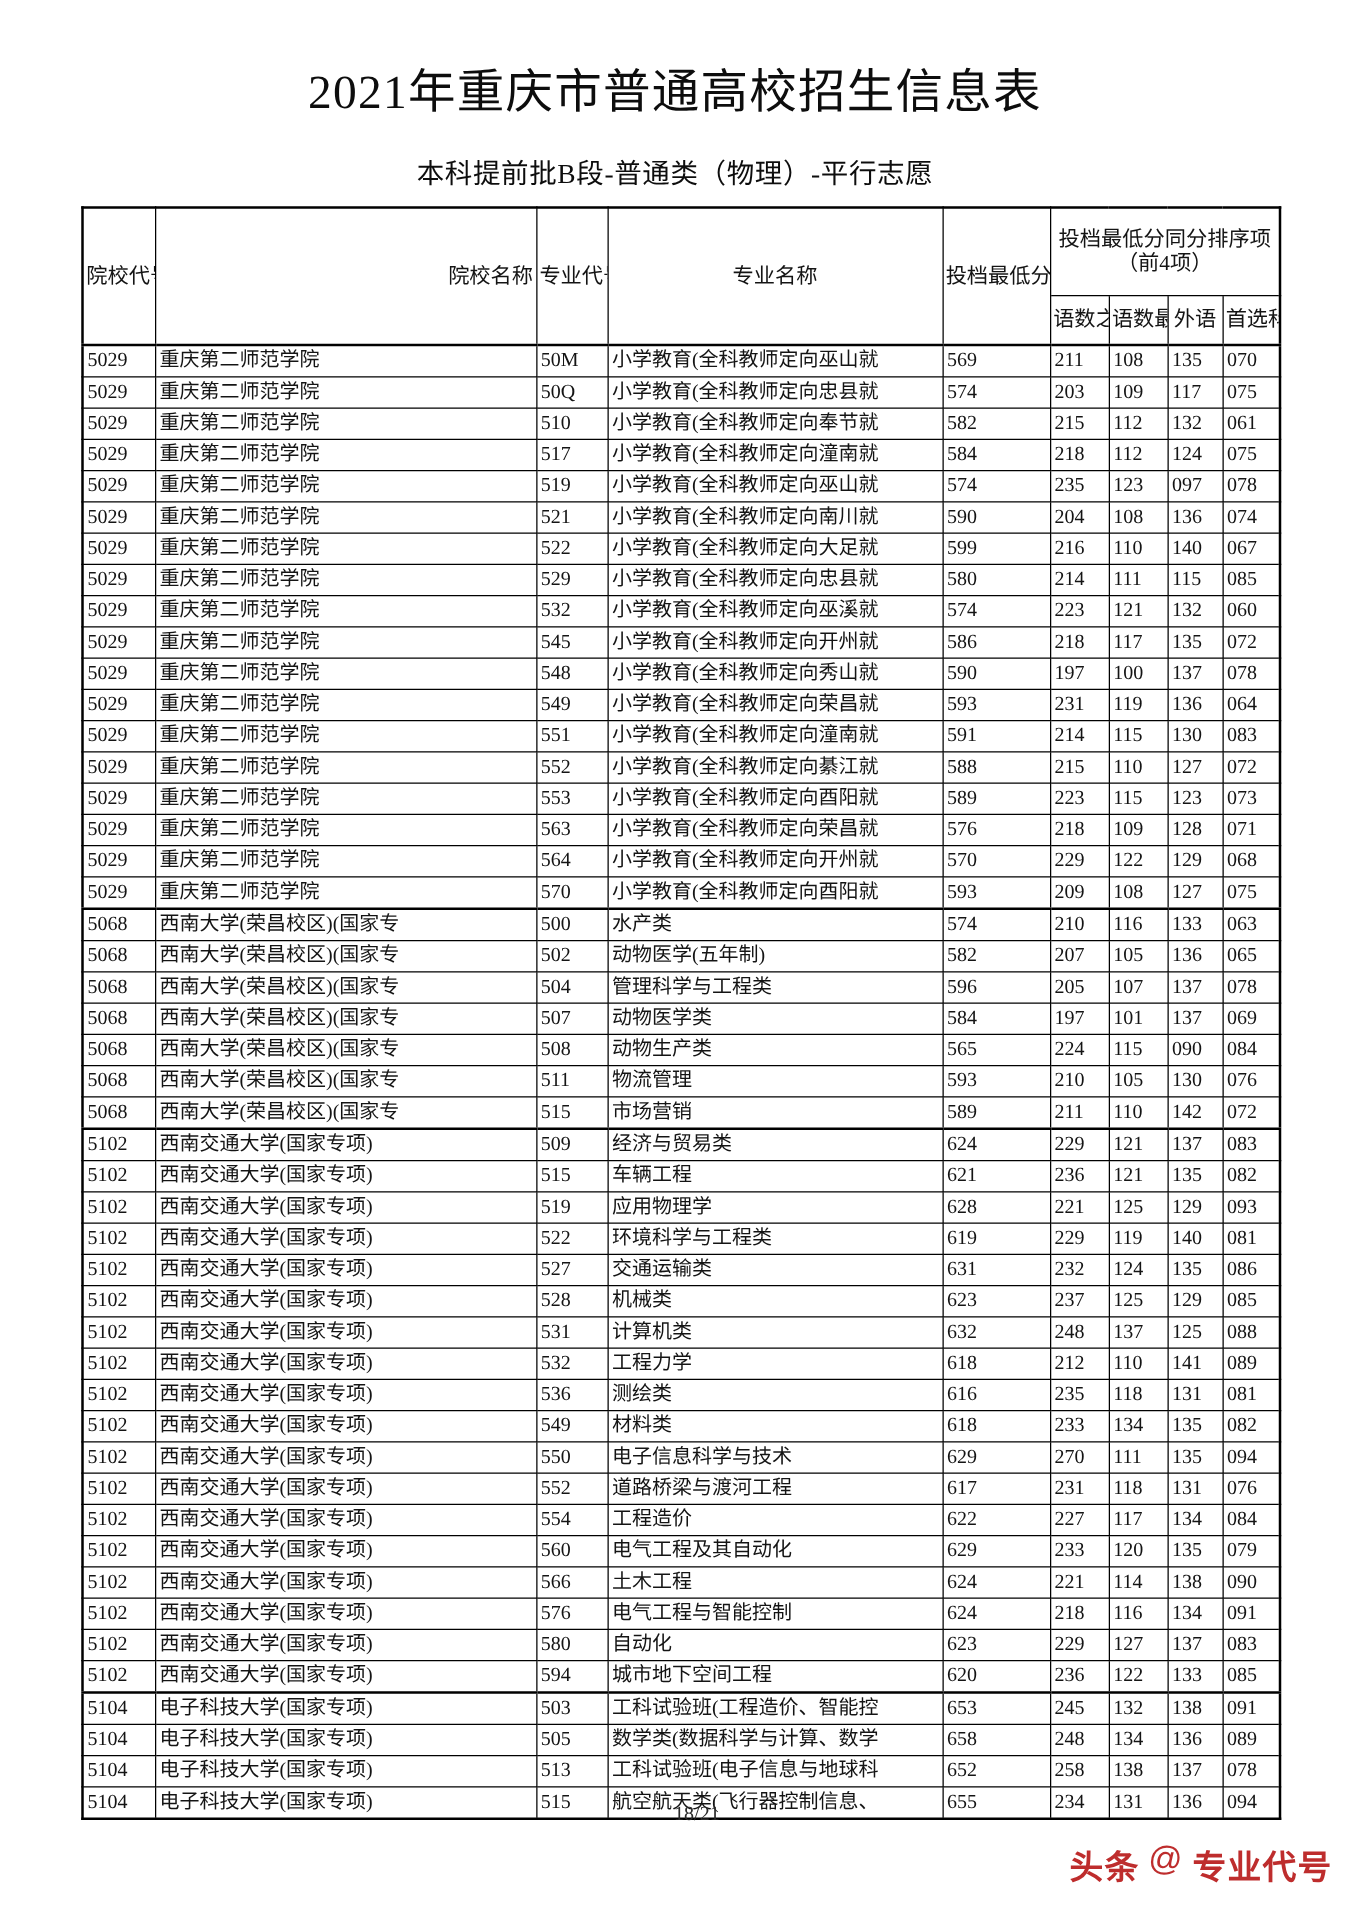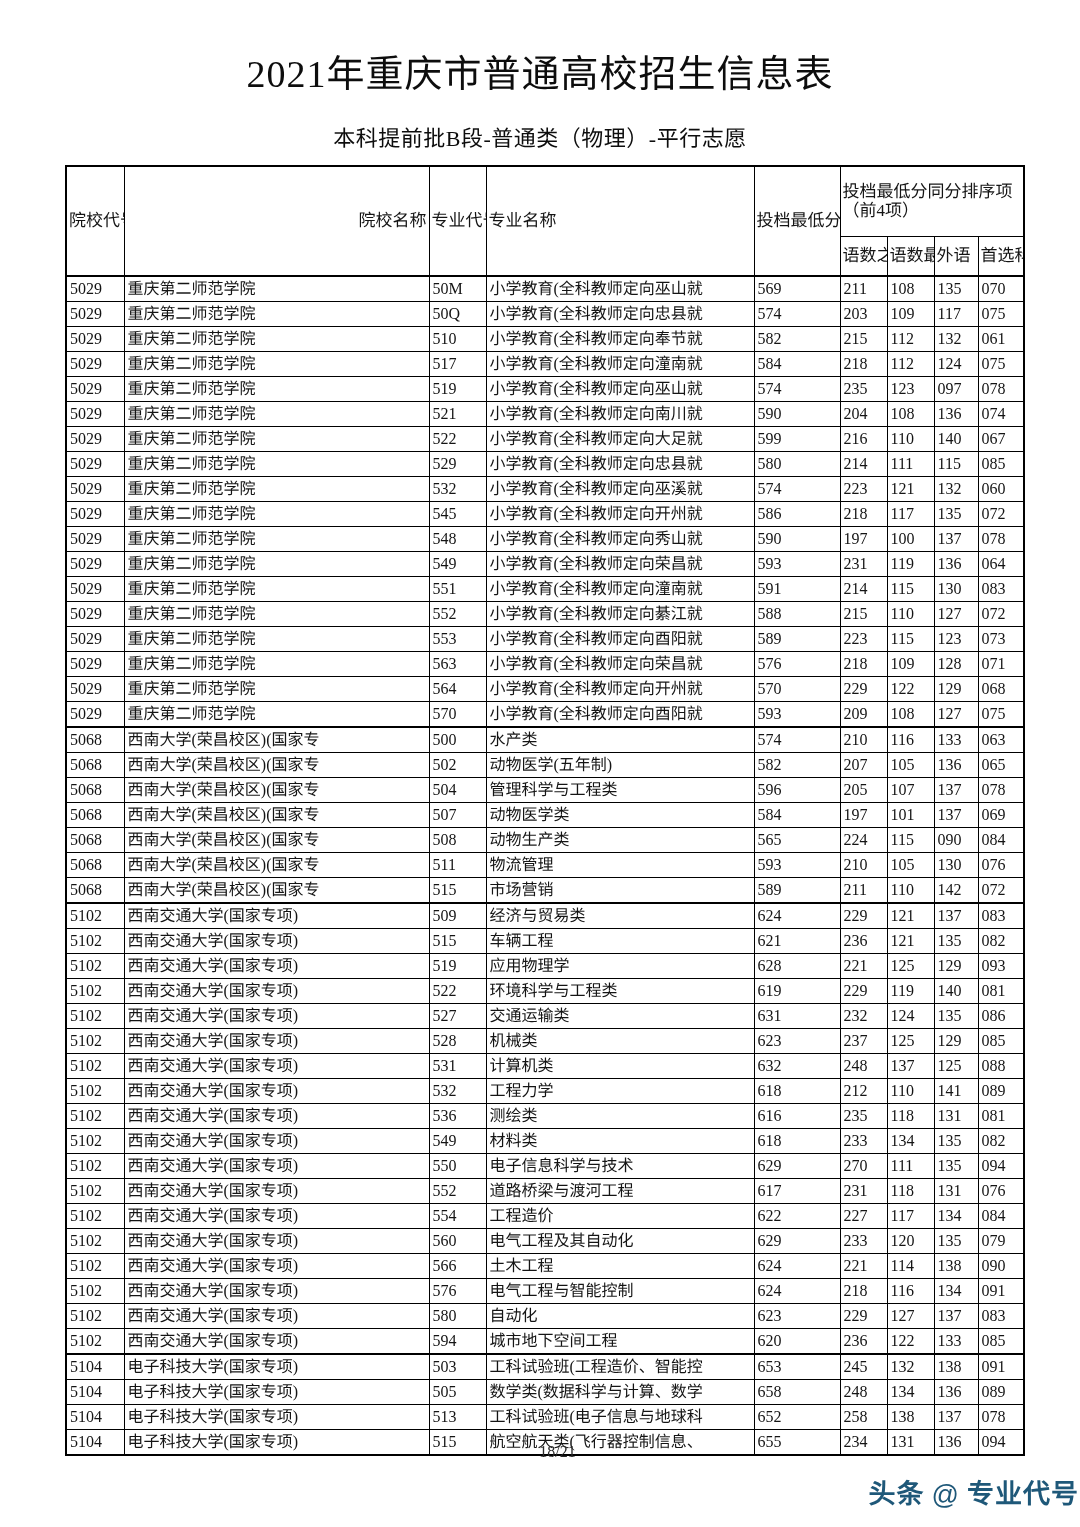--- a/index.html
+++ b/index.html
@@ -53,21 +53,21 @@
   }
   table.info-table th,
   table.info-table td {
     border: 1px solid #000000;
     padding: 0;
     vertical-align: middle;
     overflow: hidden;
     white-space: nowrap;
   }
   table.info-table thead th {
-    text-align: left;
+    text-align: center;
     font-weight: 400;
     font-size: 17px;
     line-height: 1.12;
     padding: 2px 2px;
   }
   
   table.info-table {
     border: 2px solid #000;
   }
 
@@ -122,29 +122,29 @@
     right: 0;
     top: 1443px;
     text-align: center;
     font-size: 16px;
     color: #2a2a2a;
     padding-left: 35px;
   }
 
   .watermark {
     position: absolute;
-    right: 1px;
+    right: 14px;
     top: 1472px;
     display: flex;
-    align-items: flex-end;
+    align-items: flex-start;
     gap: 7px;
     font-family: "Liberation Sans", "DejaVu Sans", sans-serif;
     font-size: 27px;
     font-weight: 700;
-    color: #0c4a6e;
+    color: #b91c1c;
     opacity: 0.92;
     letter-spacing: 1px;
   }
   .watermark .wm-at {
     display: inline-block;
     font-weight: 400;
     font-size: 27px;
   }
 </style>
 </head>

